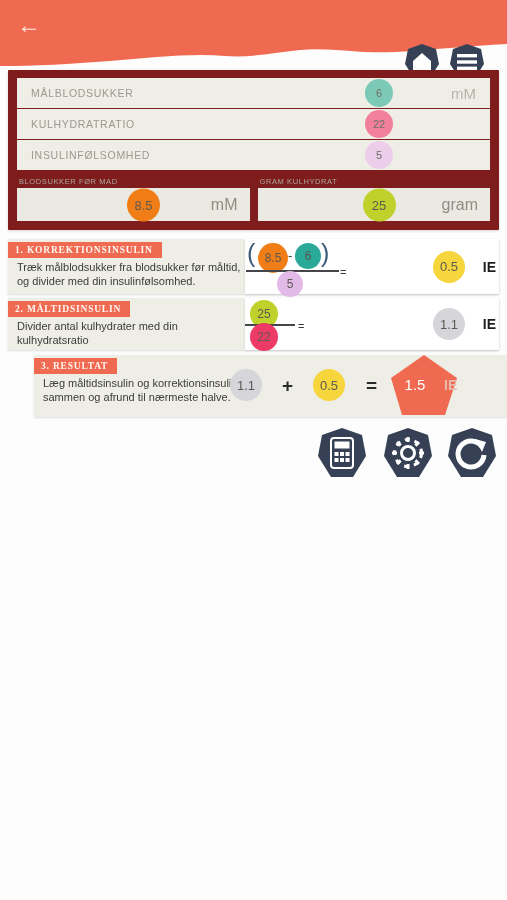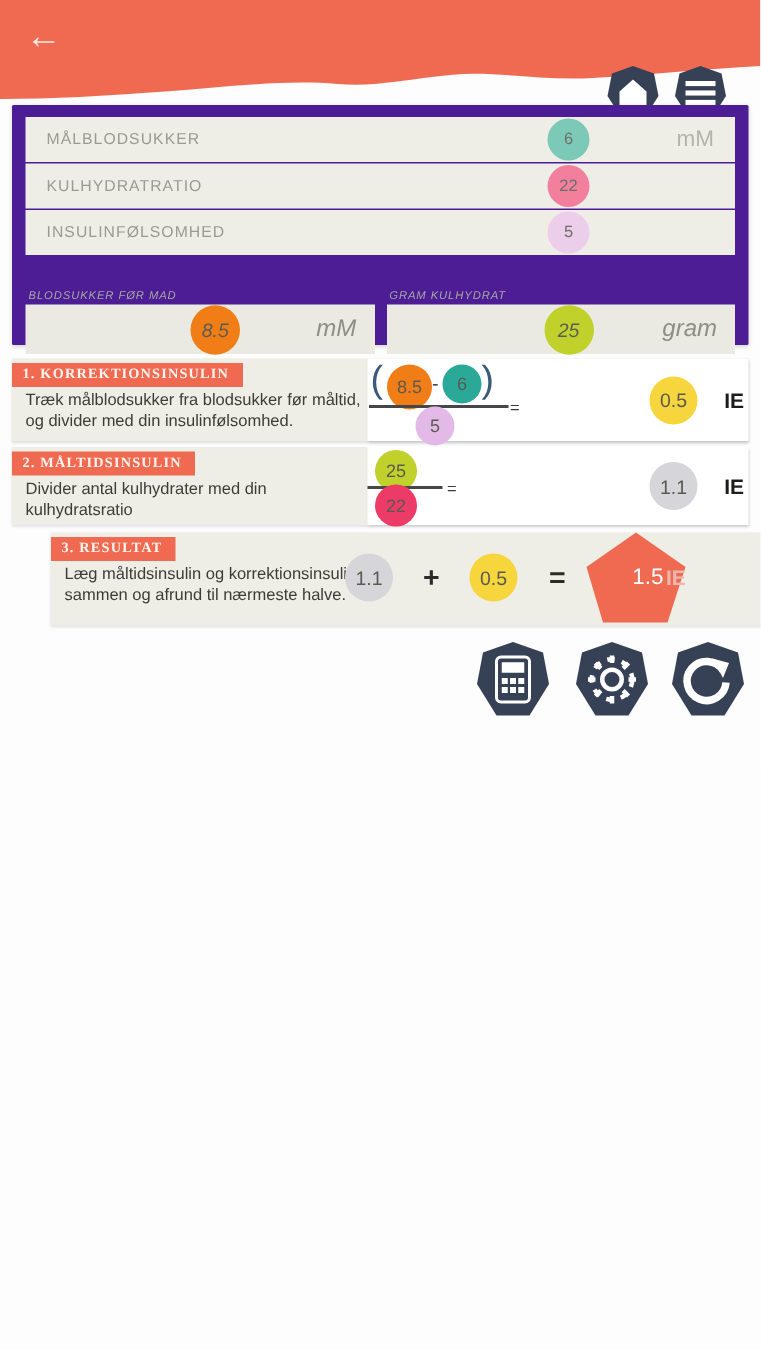--- a/index.html
+++ b/index.html
@@ -25,21 +25,21 @@
     position: absolute; width: 40px; height: 40px; cursor: pointer;
   }
   .hex-btn svg { display: block; width: 40px; height: 40px; }
   #home-btn { top: 42px; left: 402px; }
   #menu-btn { top: 42px; left: 447px; }
 
   
   .top-card {
     position: absolute; top: 70px; left: 8px;
     width: 491px; height: 160px;
-    background: #4c1d95;
+    background: #7f1d1d;
     box-shadow: 0 1px 3px rgba(0,0,0,0.16);
     border-radius: 1px;
     padding: 8px 9px 0 9px;
   }
   .param-row {
     position: relative;
     height: 30px; margin-bottom: 1px;
     background: #eeeee6;
     display: flex; align-items: center;
   }
@@ -54,21 +54,21 @@
     width: 28px; height: 28px; border-radius: 50%;
     display: flex; align-items: center; justify-content: center;
     font-size: 11px; color: #6e6e66;
   }
   .param-unit {
     position: absolute; right: 14px; top: 50%;
     transform: translateY(-50%);
     font-size: 15px; color: #b4b4ac;
   }
 
-  .input-zone { display: flex; gap: 8px; margin-top: 22px; font-style: italic; }
+  .input-zone { display: flex; gap: 8px; margin-top: 7px; }
   .input-block { flex: 1; position: relative; }
   .input-cap {
     font-size: 7.5px; letter-spacing: 0.6px; color: #a8a8a0;
     padding-left: 2px; margin-bottom: 2px; white-space: nowrap;
   }
   .input-field {
     position: relative; height: 33px;
     background: #eaeae2; display: flex; align-items: center;
   }
   .input-bubble {
@@ -141,21 +141,21 @@
     position: absolute; top: 14px; width: 32px; height: 32px;
     border-radius: 50%; display: flex; align-items: center;
     justify-content: center; font-size: 13px; color: #5a5a52;
   }
   .sum-op {
     position: absolute; top: 20px; font-size: 19px;
     font-weight: bold; color: #2b2b29;
   }
   .pent-wrap { position: absolute; left: 159px; top: -2px; width: 70px; height: 64px; }
   .pent-val {
-    position: absolute; left: 167px; top: 21px; width: 70px;
+    position: absolute; left: 150px; top: 21px; width: 70px;
     text-align: center; font-size: 15px; color: #ffffff;
   }
   .pent-unit {
     position: absolute; left: 214px; top: 22px;
     font-size: 14px; font-weight: bold; color: #e8b9ae;
   }
 
   
   .action-hex { position: absolute; width: 56px; height: 56px; cursor: pointer; }
   .action-hex svg { display: block; width: 56px; height: 56px; }

